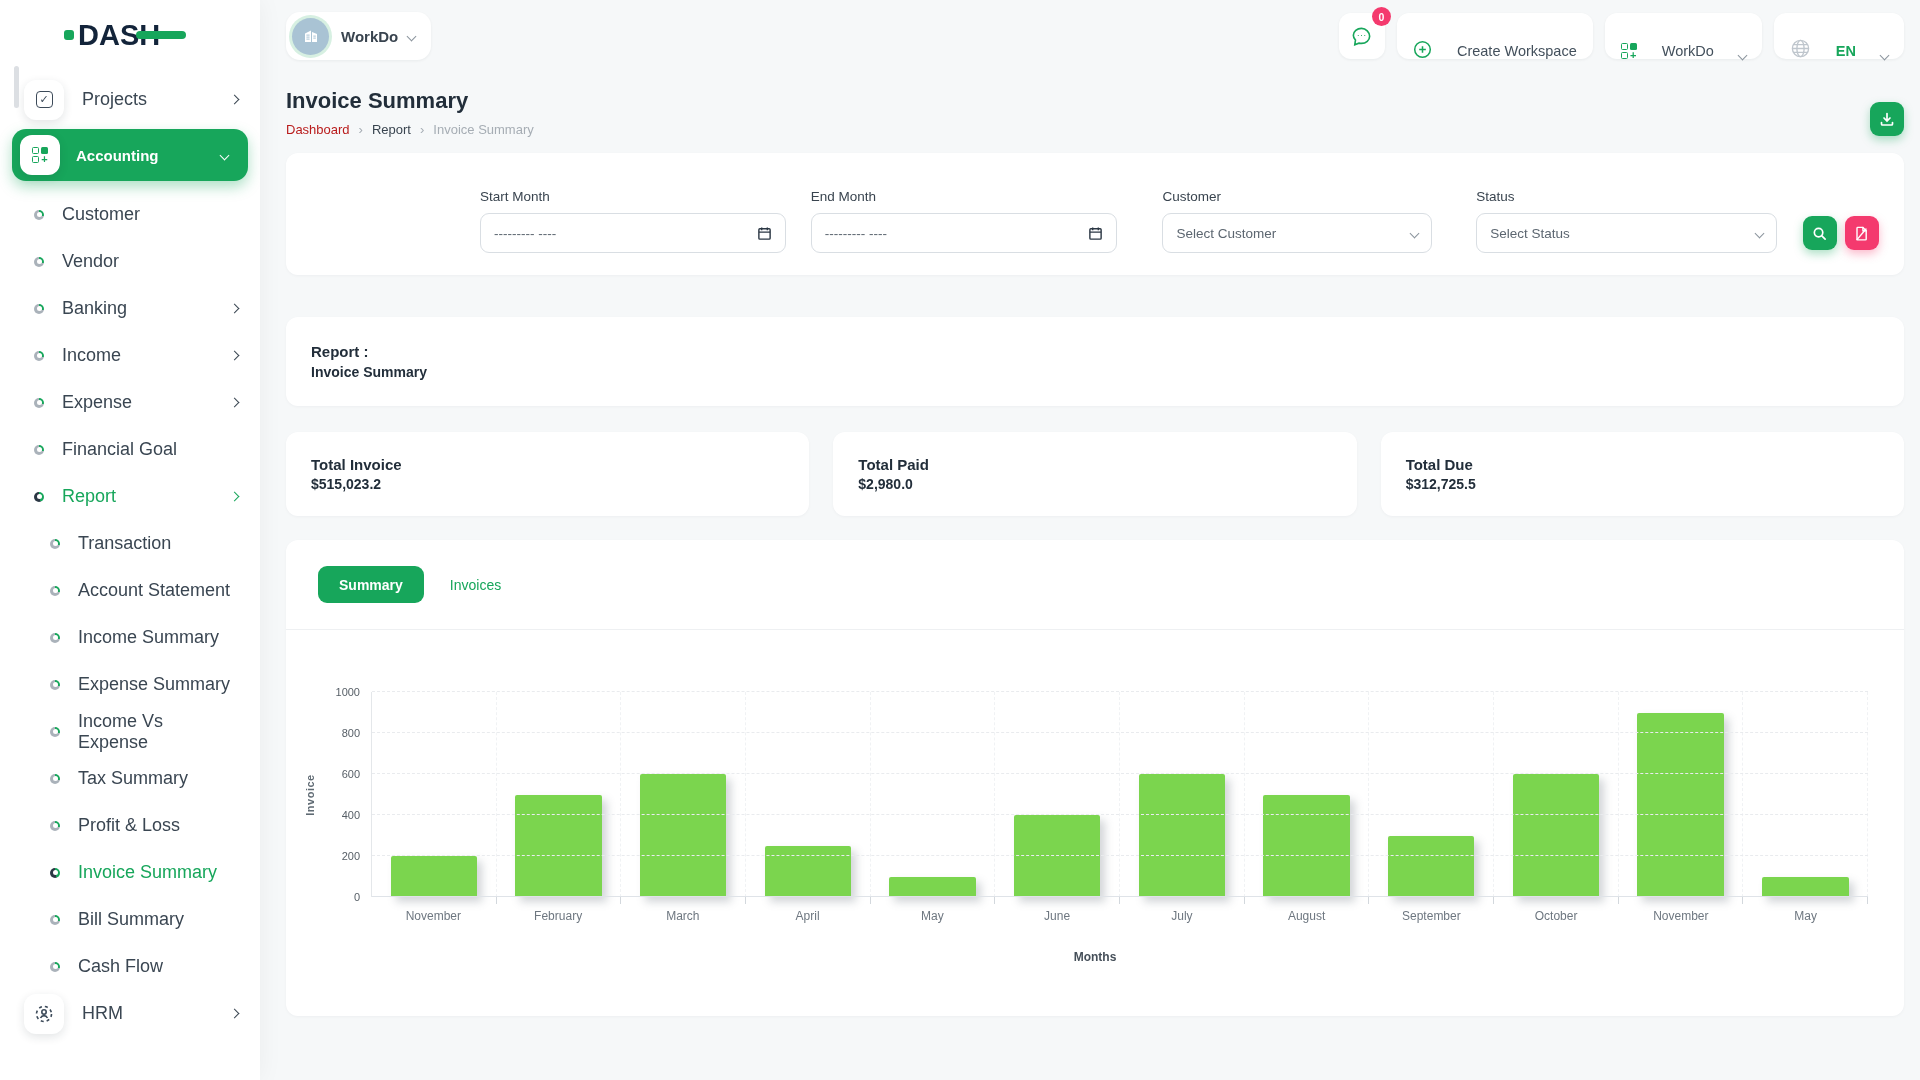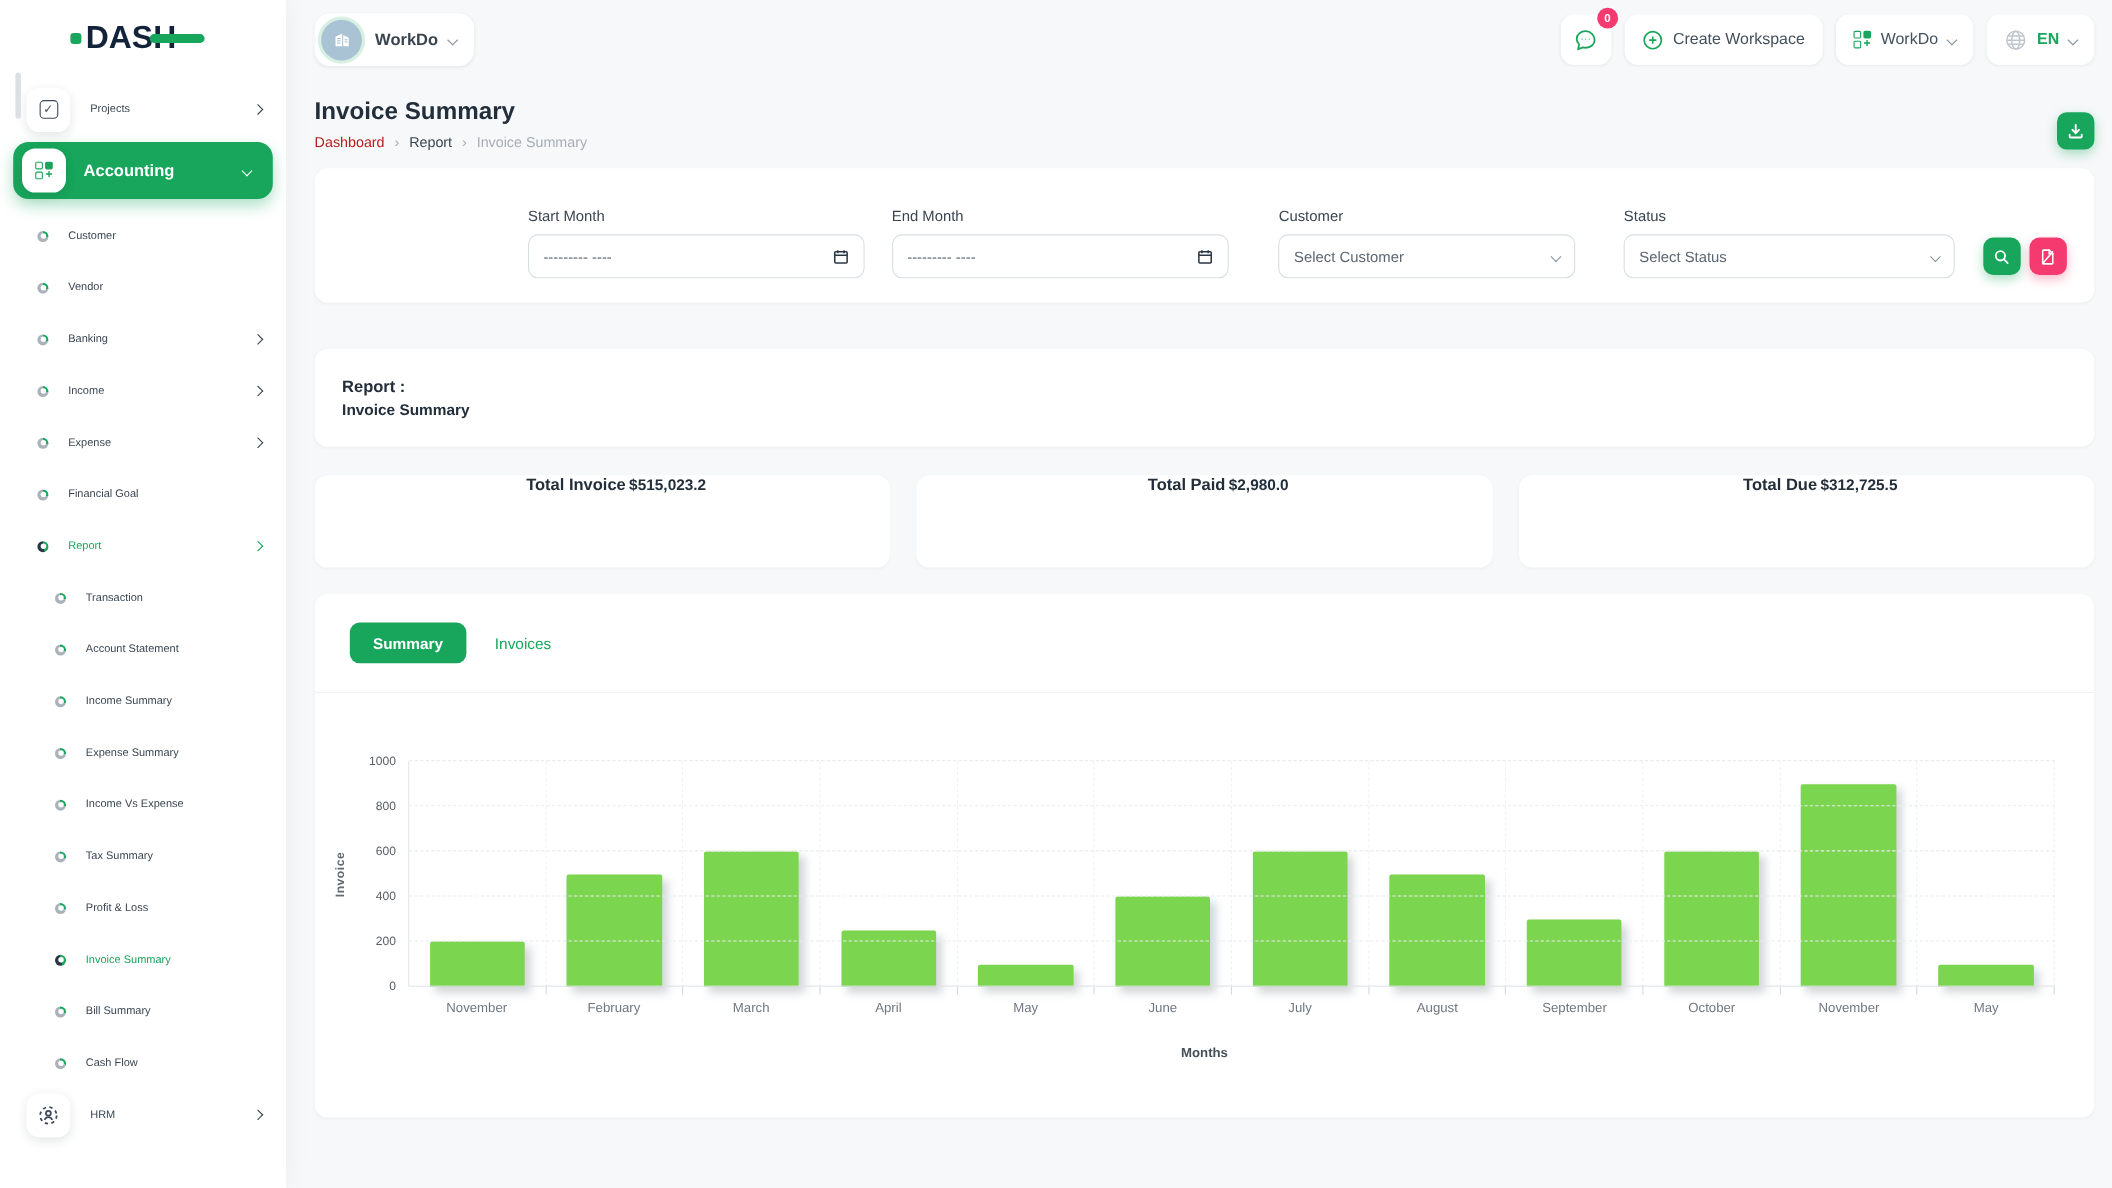--- a/index.html
+++ b/index.html
@@ -14,21 +14,21 @@
   .logo { position:relative; height:34px; display:flex; align-items:center; }
   .logo-dot { width:10px; height:10px; border-radius:3px; background:#17a65b; margin-right:4px; }
   .logo-text { font-size:29px; font-weight:800; letter-spacing:0px; color:#13243a; }
   .logo-bar { position:absolute; right:-26px; top:13px; width:50px; height:8px; border-radius:4px; background:#17a65b; }
   .side-scrollthumb { position:absolute; left:14px; top:66px; width:5px; height:42px; border-radius:3px; background:#dcdfe3; }
 
   .menu { padding-top:6px; }
   .mi { display:flex; align-items:center; height:47px; padding:0 22px 0 24px; cursor:pointer; }
   .mi .chip { width:40px; height:40px; border-radius:12px; background:#fff;
     box-shadow:0 3px 10px rgba(25,39,52,.12); display:flex; align-items:center; justify-content:center; flex:none; }
-  .mi .mlabel { font-size:10px; color:#3a4652; font-weight:500; margin-left:18px; flex:1; }
+  .mi .mlabel { font-size:18px; color:#3a4652; font-weight:500; margin-left:18px; flex:1; }
   .chev { width:7px; height:7px; border-right:1.7px solid #3a4652; border-bottom:1.7px solid #3a4652; flex:none; }
   .chev.right { transform:rotate(-45deg); }
   .chev.down  { transform:rotate(45deg); }
   .chev.white { border-color:#fff; }
   .chev.green { border-color:#17a65b; }
   .chev.gray  { border-color:#8b949d; }
 
   .mi.pill { background:#17a65b; border-radius:14px; margin:6px 12px 10px 12px; height:52px;
     padding:0 20px 0 8px; box-shadow:0 6px 14px rgba(23,166,91,.35); }
   .mi.pill .mlabel { color:#fff; font-weight:700; font-size:15px; margin-left:16px; }
@@ -56,22 +56,22 @@
   .ws-pill { background:#fff; border-radius:14px; height:48px; display:flex; align-items:center;
     padding:0 16px 0 6px; box-shadow:0 1px 3px rgba(20,30,40,.06); cursor:pointer; }
   .ws-avatar { width:37px; height:37px; border-radius:50%; background:#a9c3d4; display:flex;
     align-items:center; justify-content:center; box-shadow:0 0 0 3px #d7f0e2; }
   .ws-name { font-size:15px; font-weight:600; color:#39444f; margin:0 10px 0 12px; }
   .top-right { display:flex; align-items:center; gap:12px; }
   .icon-chip { position:relative; width:46px; height:46px; background:#fff; border-radius:12px;
     display:flex; align-items:center; justify-content:center; box-shadow:0 1px 3px rgba(20,30,40,.06); cursor:pointer; }
   .badge { position:absolute; top:-6px; right:-6px; min-width:19px; height:19px; border-radius:10px;
     background:#f43a6e; color:#fff; font-size:10.5px; font-weight:700; display:flex; align-items:center; justify-content:center; padding:0 5px; }
-  .top-pill { height:46px; background:#fff; border-radius:12px; display:flex; align-items:center;
-    padding:0 16px; gap:9px; box-shadow:0 1px 3px rgba(20,30,40,.06); cursor:pointer;
+  .top-pill { height:46px; background:#fff; border-radius:12px; display:flex; align-items:flex-end;
+    padding:0 16px; gap:25px; box-shadow:0 1px 3px rgba(20,30,40,.06); cursor:pointer;
     font-size:14.5px; color:#43505c; font-weight:500; }
   .top-pill .green-text { color:#17a65b; font-weight:600; }
 
   
   .page-head { display:flex; align-items:flex-start; justify-content:space-between; margin-top:16px; }
   .page-title { font-size:22px; font-weight:700; color:#222e3a; }
   .breadcrumb { display:flex; align-items:center; gap:9px; margin-top:8px; font-size:13px; }
   .bc-link { color:#b91c1c; cursor:pointer; }
   .bc-mid { color:#39444f; cursor:pointer; }
   .bc-cur { color:#a6adb4; }
@@ -95,21 +95,21 @@
   .w-cust { width:270px; margin-right:44px; }
   .w-stat { width:301px; margin-right:26px; }
   .filter-btns { display:flex; gap:8px; margin-bottom:3px; }
 
   .info-row { display:flex; gap:23px; margin-top:42px; }
   .info-card { flex:1; height:89px; display:flex; flex-direction:column; justify-content:center; padding-left:25px; gap:4px; }
   .info-label { font-size:15px; font-weight:700; color:#222e3a; }
   .info-value { font-size:14px; font-weight:700; color:#222e3a; }
 
   .totals-row { display:flex; gap:24px; margin-top:26px; }
-  .total-card { flex:1; height:84px; display:flex; flex-direction:row; justify-content:center; padding-left:25px; gap:3px; }
+  .total-card { flex:1; height:84px; display:flex; flex-direction:column; justify-content:center; padding-left:25px; gap:3px; }
 
   
   .chart-card { margin-top:24px; height:476px; }
   .tabs { display:flex; align-items:center; padding:26px 32px 0; gap:26px; }
   .tab-active { height:37px; padding:0 21px; background:#17a65b; color:#fff; font-size:14px;
     font-weight:600; border:none; border-radius:9px; display:flex; align-items:center; cursor:pointer; }
   .tab-link { color:#17a65b; font-size:14px; font-weight:500; cursor:pointer; }
   .tabs-divider { border-top:1px solid #eef0f2; margin-top:26px; }
 
   .plot-wrap { position:relative; margin:62px 36px 0 85px; height:205px; border-left:1px solid #e4e7ea; }

